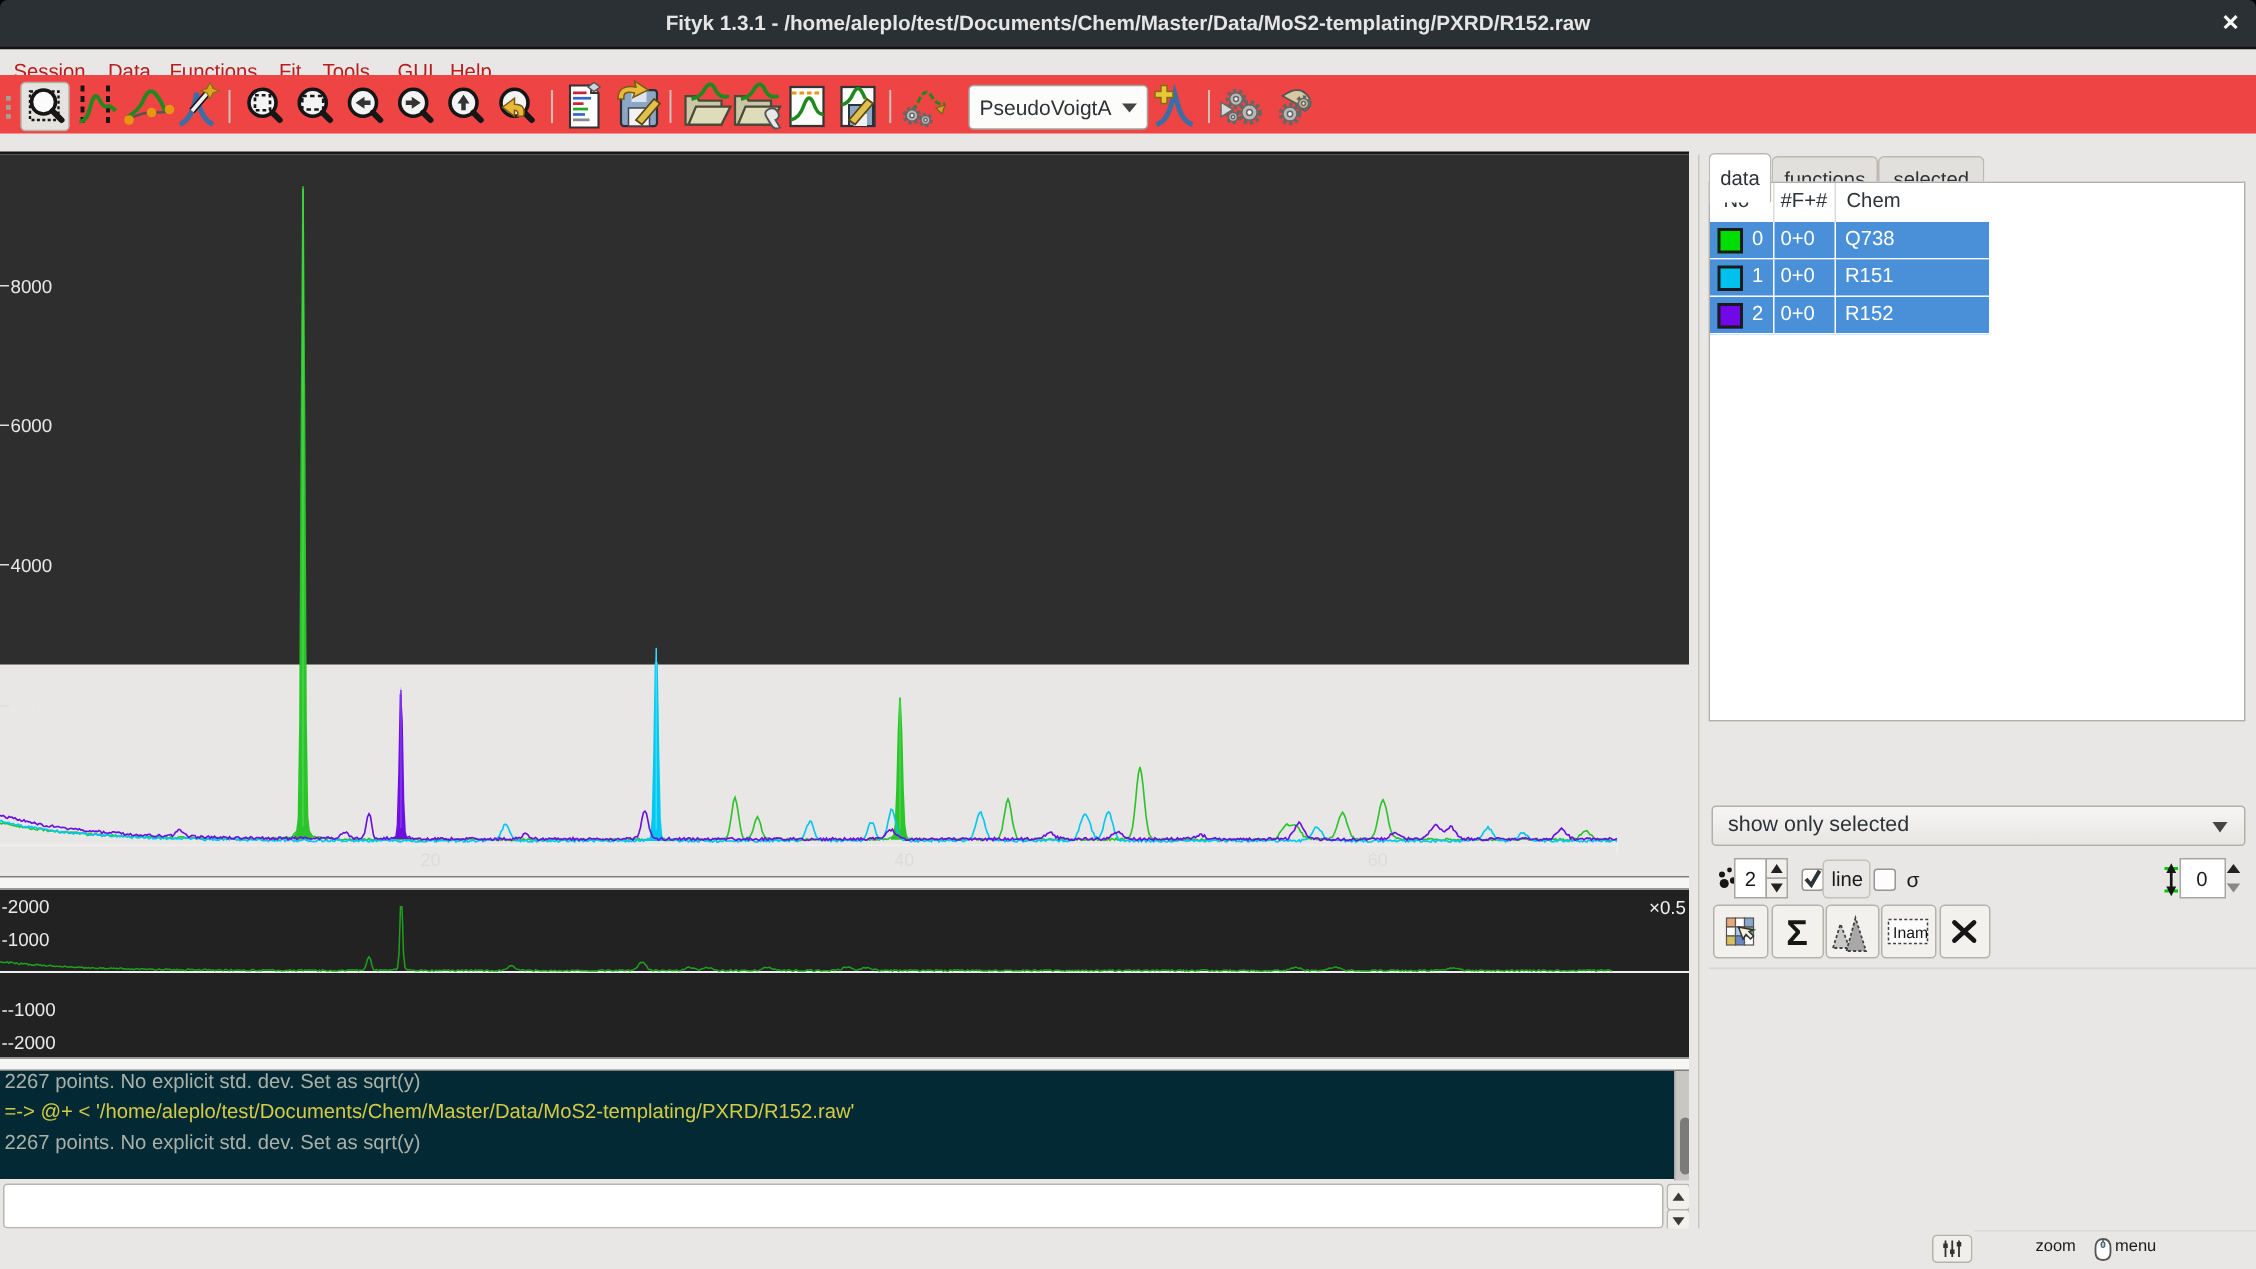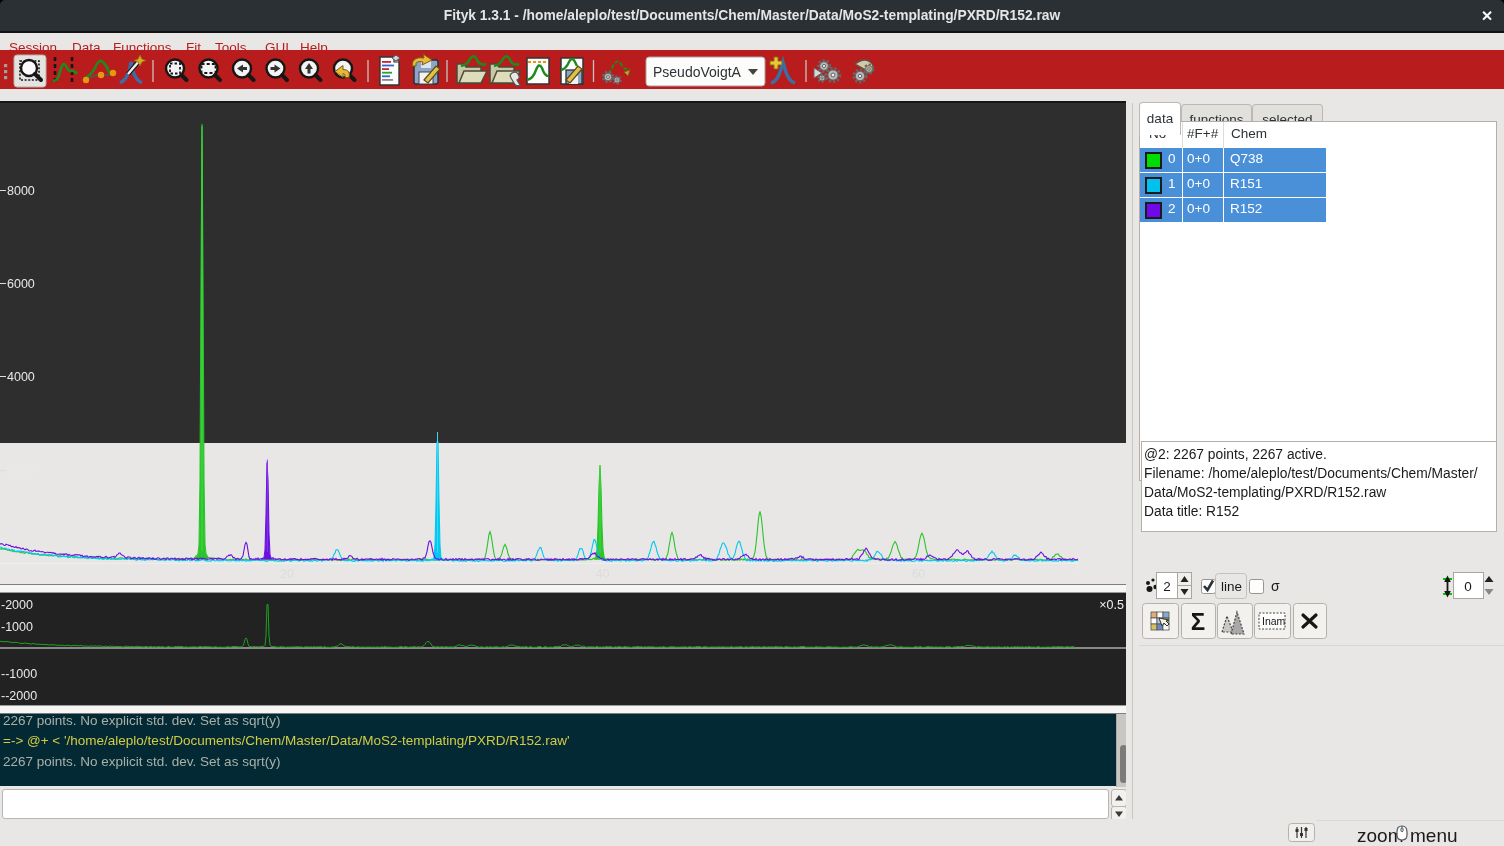--- a/index.html
+++ b/index.html
@@ -2,21 +2,21 @@
 <html><head><meta charset="utf-8"><style>
 *{margin:0;padding:0;box-sizing:border-box}
 html,body{width:1504px;height:846px;overflow:hidden;font-family:"Liberation Sans",sans-serif;background:#e8e7e5}
 .abs{position:absolute}
 #titlebar{left:0;top:0;width:1504px;height:33px;background:#2b3034;border-bottom:2px solid #101214;border-radius:5px 5px 0 0;z-index:1}
 #topblack{left:0;top:0;width:1504px;height:8px;background:#000}
 #titlebar .t{width:100%;text-align:center;line-height:32px;color:#e5e5e5;font-size:13.8px;font-weight:bold}
 #titlebar .x{right:2px;top:0;width:30px;line-height:32px;text-align:center;color:#fafafa;font-size:14.5px;font-weight:bold}
 #menubar{left:0;top:33px;width:1504px;height:29px;background:#e8e7e5}
 #menubar span{position:absolute;top:0;line-height:29px;font-size:13.5px;color:#b91c1c}
-#toolbar{left:0;top:50px;width:1504px;height:39px;background:#b91c1c}
+#toolbar{left:0;top:50px;width:1504px;height:39px;background:#ef4444}
 #plotline{left:0;top:101px;width:1126px;height:2px;background:#161616}
 #mainplot{left:0;top:103px;width:1126px;height:340px;background:#2e2e2e}
 #sep1{left:0;top:584px;width:1126px;height:9px;background:#f6f6f5;border-top:1px solid #7e7e7e;border-bottom:1px solid #9a9a9a;z-index:2}
 #auxplot{left:0;top:592px;width:1126px;height:114px;background:#222222}
 #sep2{left:0;top:705px;width:1126px;height:9px;background:#f6f6f5;border-top:1px solid #9a9a9a;border-bottom:1px solid #7e7e7e;z-index:2}
 #log{left:0;top:714px;width:1116px;height:72px;background:#032a34;color:#a9b0a8;font-size:13.5px;line-height:20.4px;padding:0 0 0 3px;white-space:nowrap}
 #log .y{color:#d3cb45}
 #logsb{left:1116px;top:714px;width:12px;height:73px;background:#c9c7c4;border-left:1px solid #aaa8a5}
 #logsb .th{position:absolute;left:2.5px;top:31px;width:7px;height:38px;background:#7b7b79;border-radius:3.5px}
 #cmd{left:2px;top:789px;width:1107px;height:30px;background:#fff;border:1px solid #b8b6b1;border-radius:3px}
@@ -29,21 +29,21 @@
 .tab{position:absolute;top:1px;height:32px;line-height:31px;font-size:13.5px;color:#2d3236;text-align:center;background:#e2e0dd;border:1px solid #bcb9b4;border-bottom:none;border-radius:4px 4px 0 0}
 .tab.act{background:#fff;height:33px;z-index:2}
 #dtable{position:absolute;left:0px;top:20px;width:358px;height:360px;background:#fff;border:1px solid #b3b0ab}
 #dtable .hdr{position:absolute;left:0;top:0;width:100%;height:25px;font-size:13.5px;color:#2d3236}
 #dtable .row{position:absolute;left:0;width:186px;height:25px;background:#4a90d9;color:#fff;font-size:13.5px}
 #dtable .cdiv{position:absolute;top:0;width:1px;height:135px;background:#dedcd8}
 .sw{position:absolute;left:5px;top:4px;width:17px;height:17px;border:2px solid #1b1b1b}
 #infobox{position:absolute;left:2px;top:340px;width:356px;height:91px;background:#fff;border:1px solid #b3b0ab;font-size:13.8px;color:#1a1a1a;line-height:19px;padding:3px 0 0 2px}
 #combo{position:absolute;left:2px;top:436px;width:356px;height:27px;background:linear-gradient(#f6f5f4,#e8e6e3);border:1px solid #b3b0ab;border-radius:3px;font-size:14.3px;color:#2d3236;line-height:25px;padding-left:10px}
 #stbtn{position:absolute;left:1288px;top:823px;width:27px;height:19px}
-.sttext{position:absolute;top:825px;font-size:19px;color:#1a1a1a}
+.sttext{position:absolute;top:825px;font-size:11px;color:#1a1a1a}
 #stline{position:absolute;left:1316px;top:820px;width:188px;height:1px;background:#dbd9d5}
 text{font-family:"Liberation Sans",sans-serif}
 </style></head><body>
 <div id="topblack" class="abs"></div>
 <div id="titlebar" class="abs">
     <div class="t">Fityk 1.3.1 - /home/aleplo/test/Documents/Chem/Master/Data/MoS2-templating/PXRD/R152.raw</div>
     <div class="x abs">✕</div>
   </div>
 <div id="menubar" class="abs">
     <span style="left:9px">Session</span>
@@ -273,21 +273,23 @@
       </div>
       <div class="row" style="top:76px;border-bottom:1px solid #fff">
         <div class="sw" style="background:#7008e8"></div>
         <div style="position:absolute;left:42px;top:0;width:1px;height:25px;background:#fff"></div>
         <div style="position:absolute;left:83px;top:0;width:1px;height:25px;background:#fff"></div>
         <span style="position:absolute;left:28px;top:3px">2</span>
         <span style="position:absolute;left:47px;top:3px">0+0</span>
         <span style="position:absolute;left:90px;top:3px">R152</span>
       </div>
     </div>
-    <div id="infobox">@2: 2267 points, 2267 active.<br>Filename: /home/aleplo/test/Documents/Chem/Master/<br>Data/MoS2-templating/PXRD/R152.raw<br>Data title: R152</div>
+    <div id="combo">show only selected<svg style="position:absolute;right:10px;top:9px" width="12" height="9">
+        <path d="M1,1 L11,1 L6,8 Z" fill="#444"></path>
+      </svg></div>
   </div>
 <svg class="abs" style="left:1139px;top:566px" width="365px" height="280" viewBox="0 0 365 280">
     <g fill="#161616">
       <circle cx="9" cy="17" r="2"></circle>
       <circle cx="14" cy="14" r="1.6"></circle>
       <circle cx="10.5" cy="23" r="3"></circle>
       <circle cx="16.5" cy="21" r="2.2"></circle>
     </g>
     <rect x="17.5" y="6.5" width="21" height="26" fill="#fff" stroke="#a9a6a1"></rect>
     <rect x="38.5" y="6.5" width="14" height="13" fill="#f0efec" stroke="#a9a6a1"></rect>

